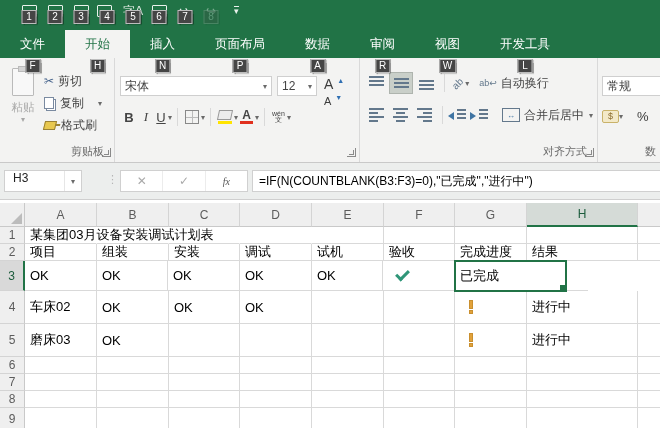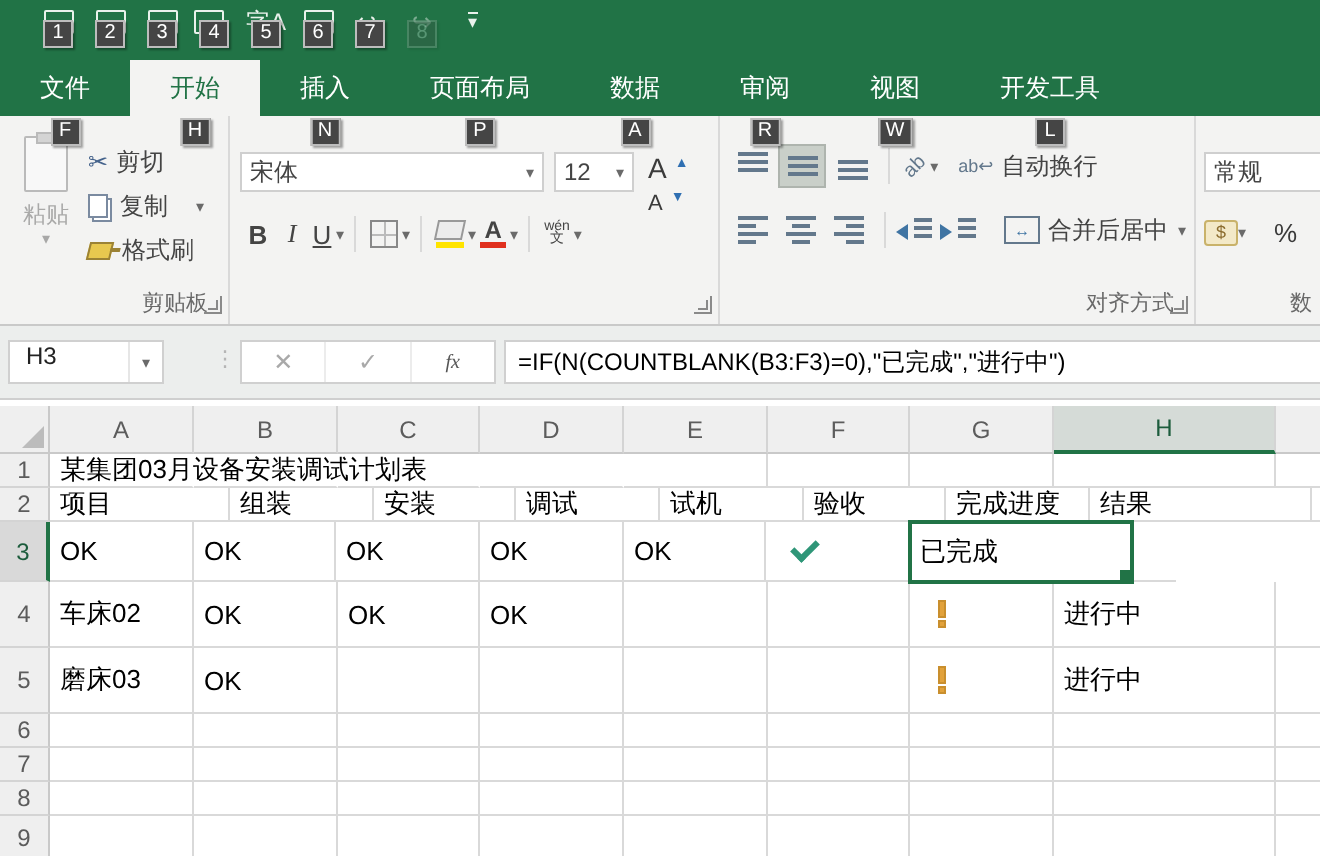--- a/index.html
+++ b/index.html
@@ -390,21 +390,21 @@
         <div class="cell nobr" style="width: 71px;"></div>
         <div class="cell nobr" style="width: 72px;"></div>
         <div class="cell" style="width: 72px;"></div>
         <div class="cell" style="width: 71px;"></div>
         <div class="cell" style="width: 72px;"></div>
         <div class="cell" style="width: 111px;"></div>
         <div class="cell filler" style="width: 22px;"></div>
       </div>
       <div class="row" style="height: 17px;">
         <div class="rhead">2</div>
-        <div class="cell" style="width: 90px;">
+        <div class="cell" style="width: 72px;">
           <span>项目</span>
         </div>
         <div class="cell" style="width: 72px;">
           <span>组装</span>
         </div>
         <div class="cell" style="width: 71px;">
           <span>安装</span>
         </div>
         <div class="cell" style="width: 72px;">
           <span>调试</span>

